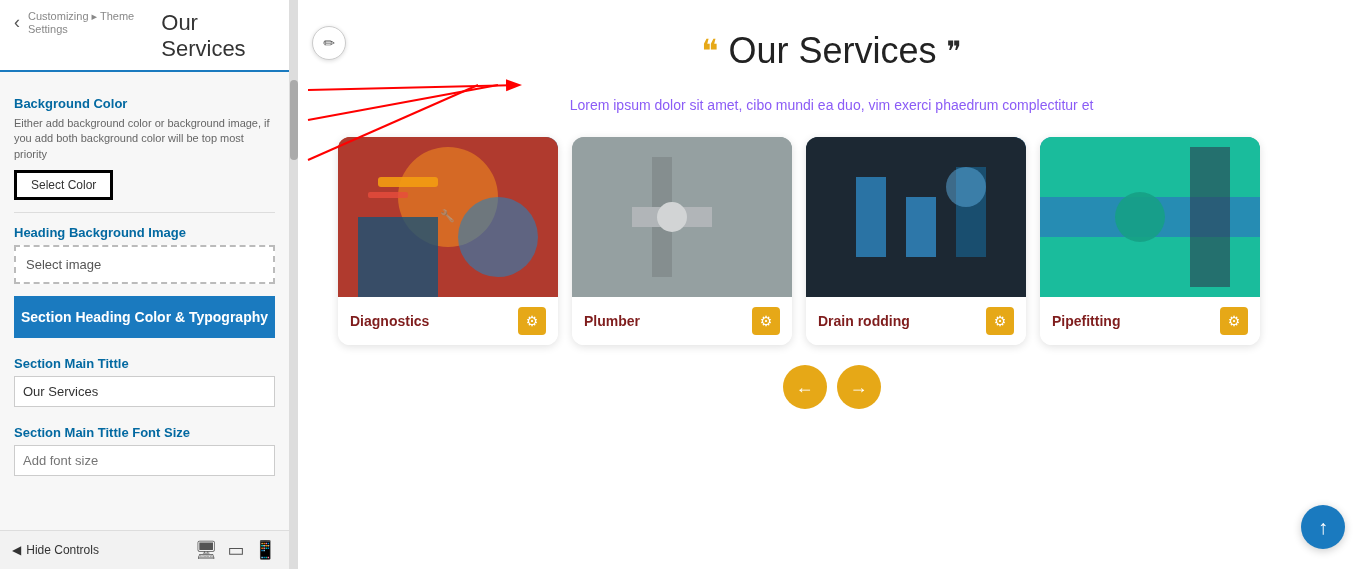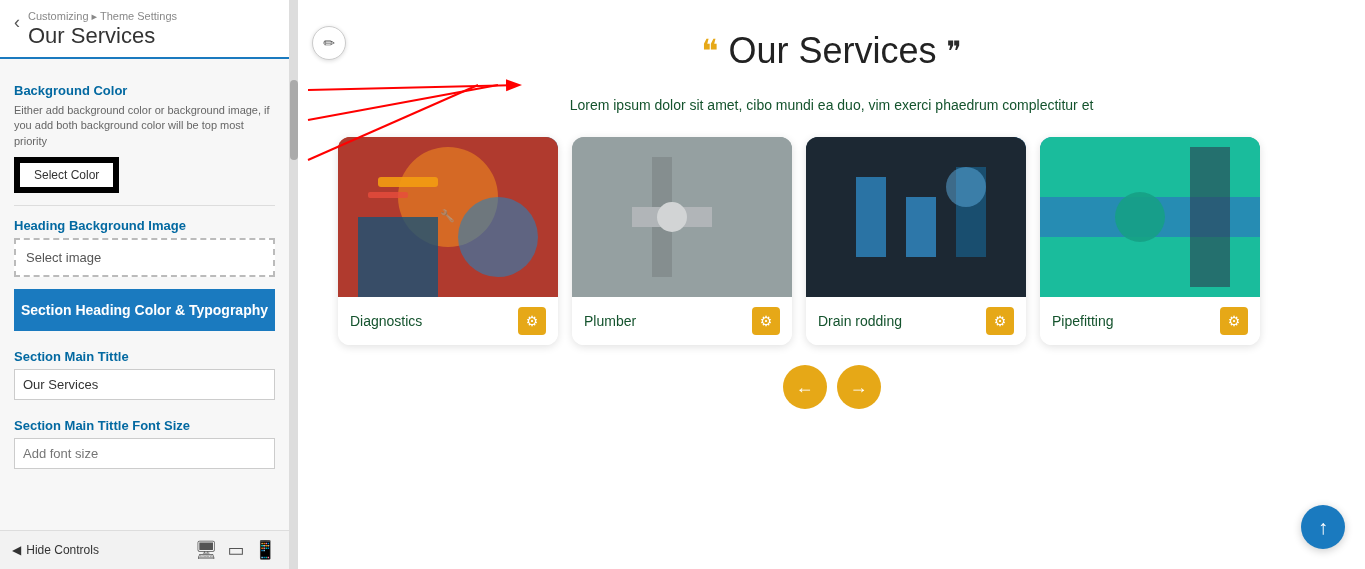--- a/index.html
+++ b/index.html
@@ -28,21 +28,21 @@
 
     .back-arrow {
       font-size: 18px;
       color: #555;
       cursor: pointer;
       margin-top: 2px;
     }
 
     .header-text-group {
       display: flex;
-      flex-direction: column;
+      flex-direction: row;
     }
 
     .breadcrumb-text {
       font-size: 11px;
       color: #888;
     }
 
     .header-title {
       font-size: 22px;
       color: #333;
@@ -64,21 +64,21 @@
     }
 
     .section-desc {
       font-size: 11px;
       color: #666;
       margin-bottom: 8px;
       line-height: 1.4;
     }
 
     .select-color-btn {
-      border: 6px solid #000000;
+      border: 3px solid #000000;
       background: #fff;
       padding: 5px 14px;
       font-size: 12px;
       cursor: pointer;
       color: #333;
       display: inline-block;
     }
 
     .divider {
       border: none;
@@ -220,21 +220,21 @@
     }
 
     .heading-icon-right {
       font-size: 28px;
       color: #2a2a2a;
     }
 
     .services-desc {
       text-align: center;
       font-size: 14px;
-      color: #14532d;
+      color: #8b5cf6;
       margin-bottom: 24px;
       margin-top: 25px;
     }
 
     .service-cards {
       display: flex;
       gap: 14px;
       margin-bottom: 20px;
     }
 
@@ -280,22 +280,22 @@
     .service-card-footer {
       background: #fff;
       padding: 10px 12px;
       display: flex;
       align-items: center;
       justify-content: space-between;
     }
 
     .service-card-name {
       font-size: 14px;
-      color: #14532d;
-      font-weight: 400;
+      color: #7f1d1d;
+      font-weight: 700;
     }
 
     .service-card-icon {
       width: 28px;
       height: 28px;
       background: #e6a817;
       border-radius: 4px;
       display: flex;
       align-items: center;
       justify-content: center;

